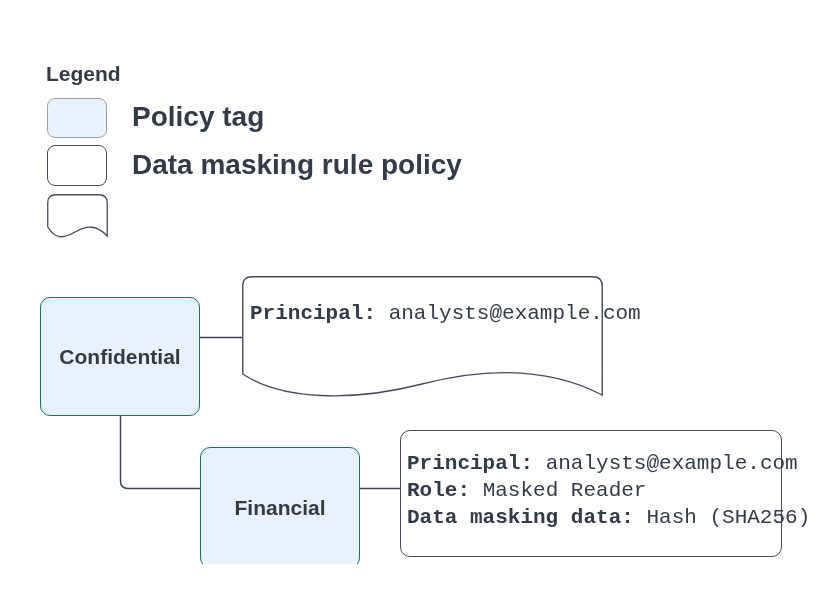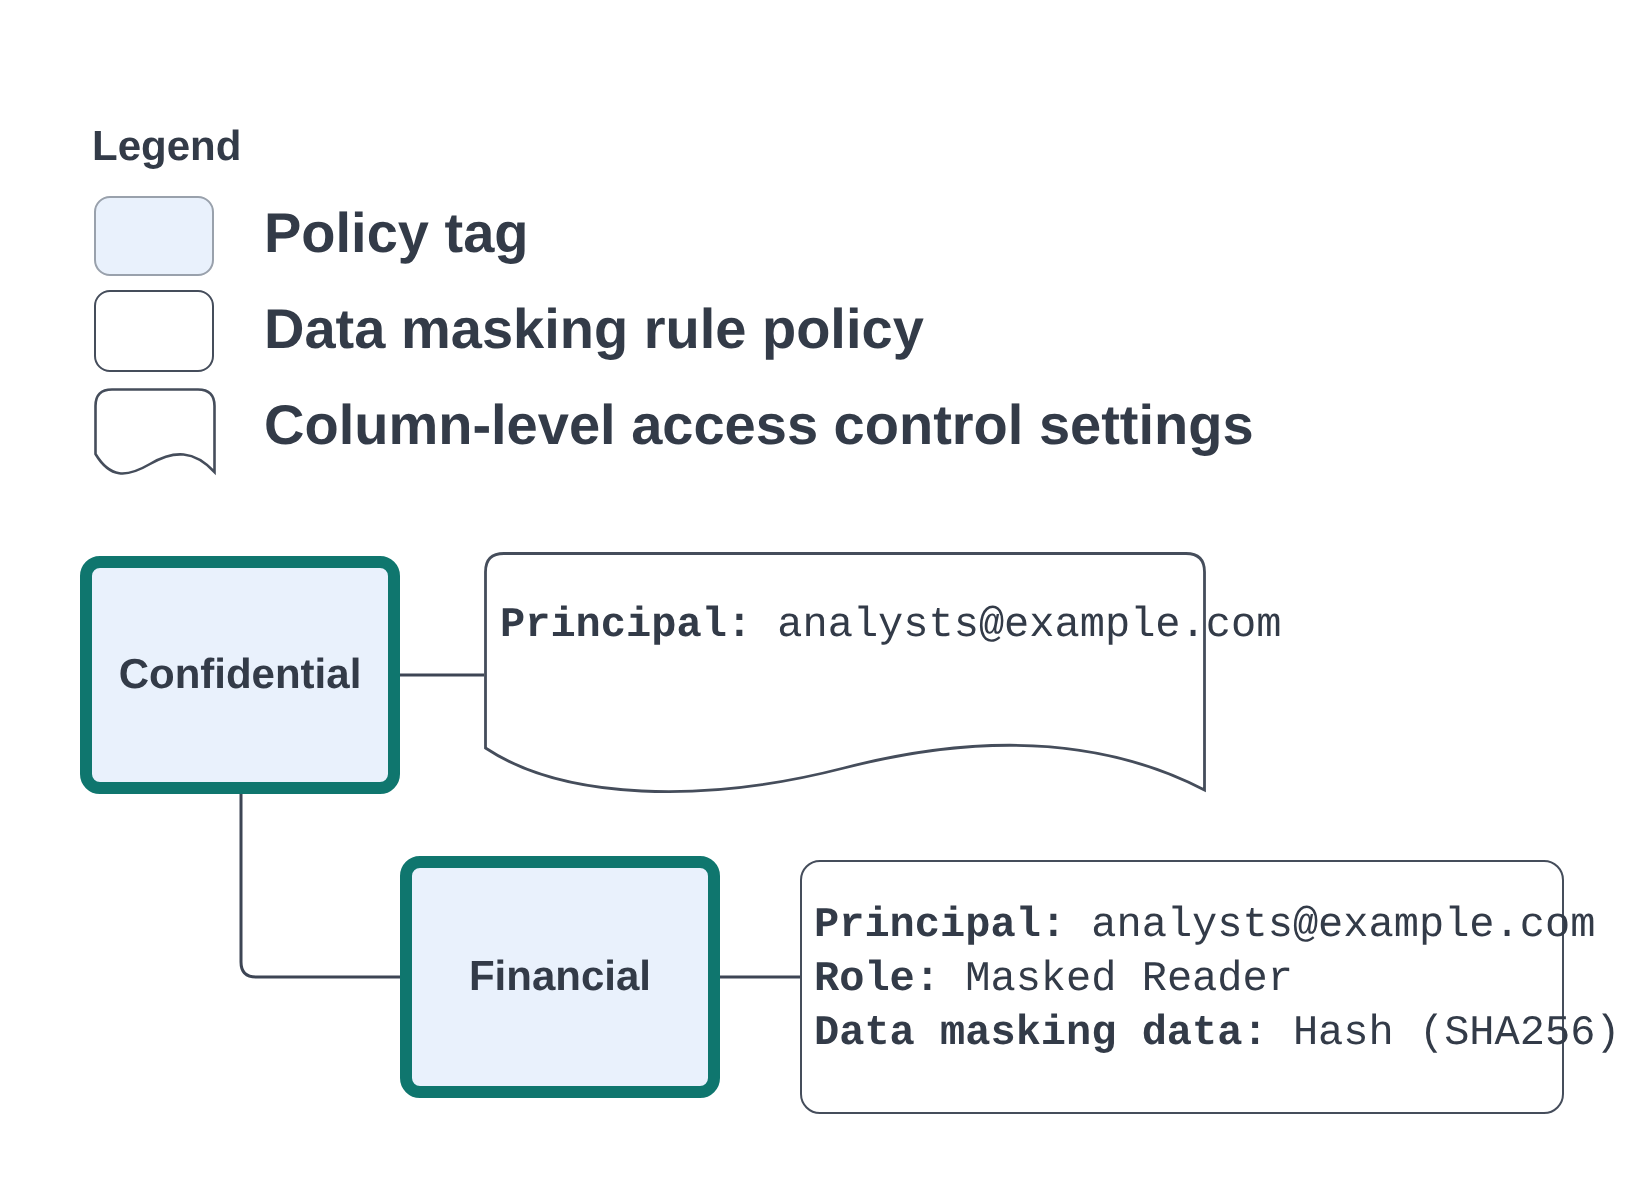--- a/index.html
+++ b/index.html
@@ -16,23 +16,23 @@
   .legend-label{
     font-size:28px;font-weight:bold;line-height:24px;white-space:nowrap;
   }
   .swatch-rect{
     width:60px;height:40px;border-radius:8px;box-sizing:border-box;
   }
   .swatch-policy{background:#e9f1fc;border:1px solid #99a1ac;}
   .swatch-white{background:#ffffff;border:1.3px solid #454d5b;}
   
   .node{
-    box-sizing:border-box;background:#e9f1fc;border:6px solid #0f766e;
+    box-sizing:border-box;background:#e9f1fc;border:1px solid #0f766e;
     border-radius:10px;display:flex;align-items:center;justify-content:center;
-    font-size:21px;font-weight:bold;
+    font-size:21px;font-weight:bold;margin-top:19px;
   }
   .bigbox{
     box-sizing:border-box;background:#ffffff;border:1.4px solid #454d5b;
     border-radius:10px;
   }
   .callout-text{font-size:21px;line-height:27px;white-space:nowrap;font-family:Liberation Mono, monospace;}
   .callout-text .b{font-weight:bold;}
   svg{display:block;}
 </style>
 </head>
@@ -45,21 +45,20 @@
   <div class="abs swatch-rect swatch-policy" style="left:47px;top:98px;"></div>
   <div class="abs legend-label" style="left:132px;top:105px;">Policy tag</div>
 
   <div class="abs swatch-rect swatch-white" style="left:47px;top:145px;height:41px;"></div>
   <div class="abs legend-label" style="left:132px;top:153px;">Data masking rule policy</div>
 
   <svg class="abs" style="left:47px;top:194px;" width="61" height="47" viewBox="0 0 61 47">
     <path d="M 0.75,33 L 0.75,9 Q 0.75,0.75 9,0.75 L 52,0.75 Q 60.25,0.75 60.25,9 L 60.25,42
              C 50,31 40,31 28,38 C 16,45 8,45 0.75,33 Z" fill="#ffffff" stroke="#454d5b" stroke-width="1.3"></path>
   </svg>
-  <div class="abs legend-label" style="left:132px;top:201px;">Column-level access control settings</div>
 
   <svg class="abs" style="left:0;top:0;" width="820" height="598" viewBox="0 0 820 598">
     <path d="M 200,337.5 L 242,337.5" fill="none" stroke="#3d4554" stroke-width="1.5"></path>
     <path d="M 120.5,396 L 120.5,481 Q 120.5,488.5 128,488.5 L 200,488.5" fill="none" stroke="#3d4554" stroke-width="1.5"></path>
     <path d="M 360,488.5 L 400,488.5" fill="none" stroke="#3d4554" stroke-width="1.5"></path>
   </svg>
 
   <div class="abs node" style="left:40px;top:278px;width:160px;height:119px;">
     <span>Confidential</span>
   </div>

